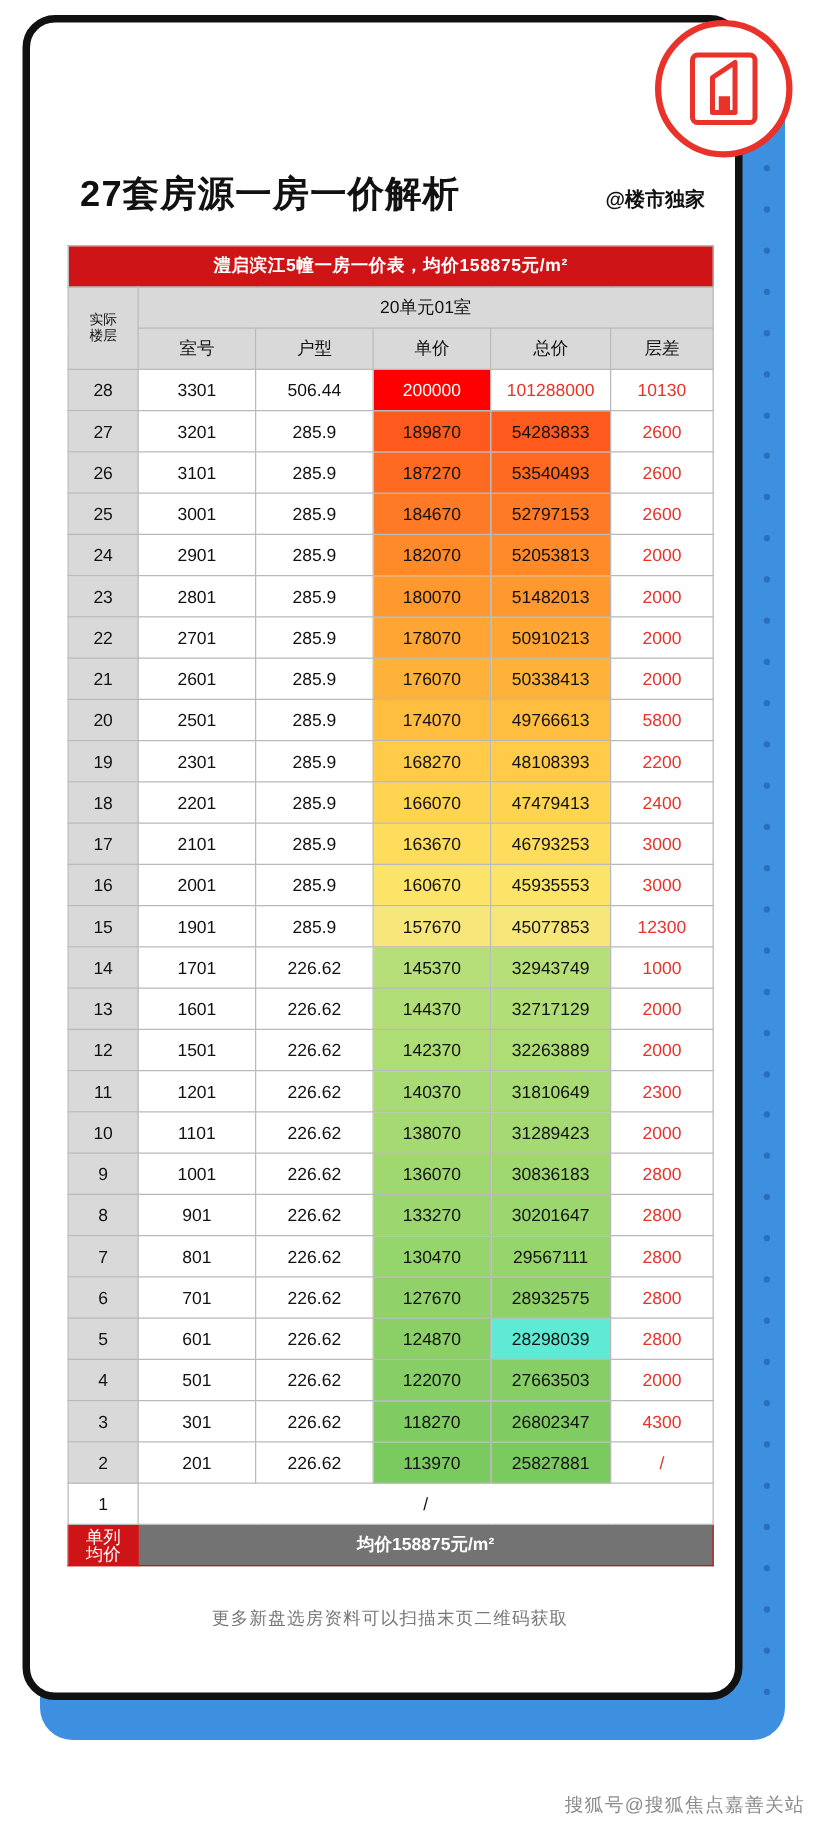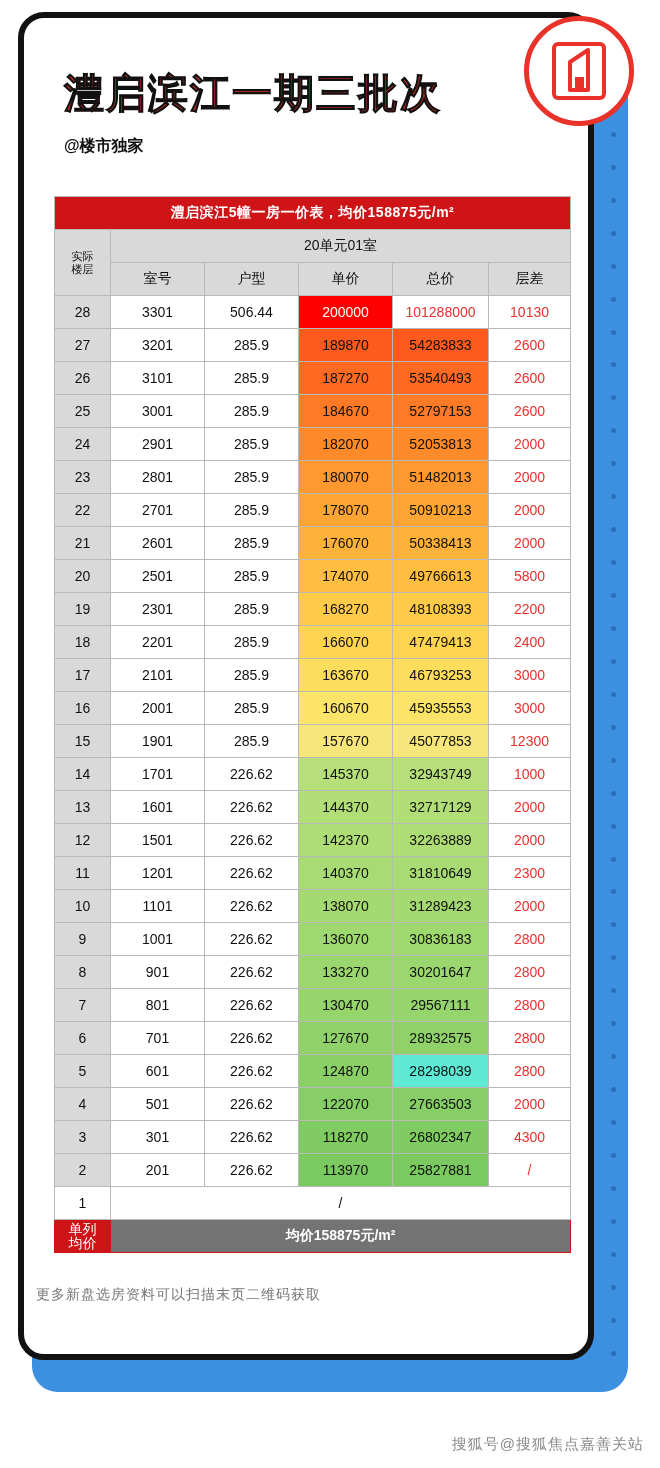--- a/index.html
+++ b/index.html
@@ -207,24 +207,24 @@
     font-size: 21px;
     font-weight: bold;
     border: 1px solid #cf1418 !important;
   }
 
   .footnote {
     position: absolute;
     left: 0;
     top: 1268px;
     width: 576px;
+    text-align: center;
     font-size: 14px;
     color: #777777;
     letter-spacing: 1px;
-    margin-left: 12px;
   }
 
   .watermark {
     position: absolute;
     right: 16px;
     bottom: 14px;
     font-size: 15px;
     color: #8b8b8b;
     letter-spacing: 1px;
   }
@@ -274,23 +274,23 @@
         <i></i>
         <i></i>
         <i></i>
         <i></i>
         <i></i>
     </div>
   </div>
 
   <div class="white-card">
 
-    <div class="title-main">澧启滨江一期三批次</div>
 
     <div class="title-sub-wrap">
+      <div class="title-sub">27套房源一房一价解析</div>
       <div class="title-source">@楼市独家</div>
     </div>
 
     <div class="table-wrap">
       <table class="price">
         <colgroup>
           <col style="width:56px">
           <col style="width:94px">
           <col style="width:94px">
           <col style="width:94px">

